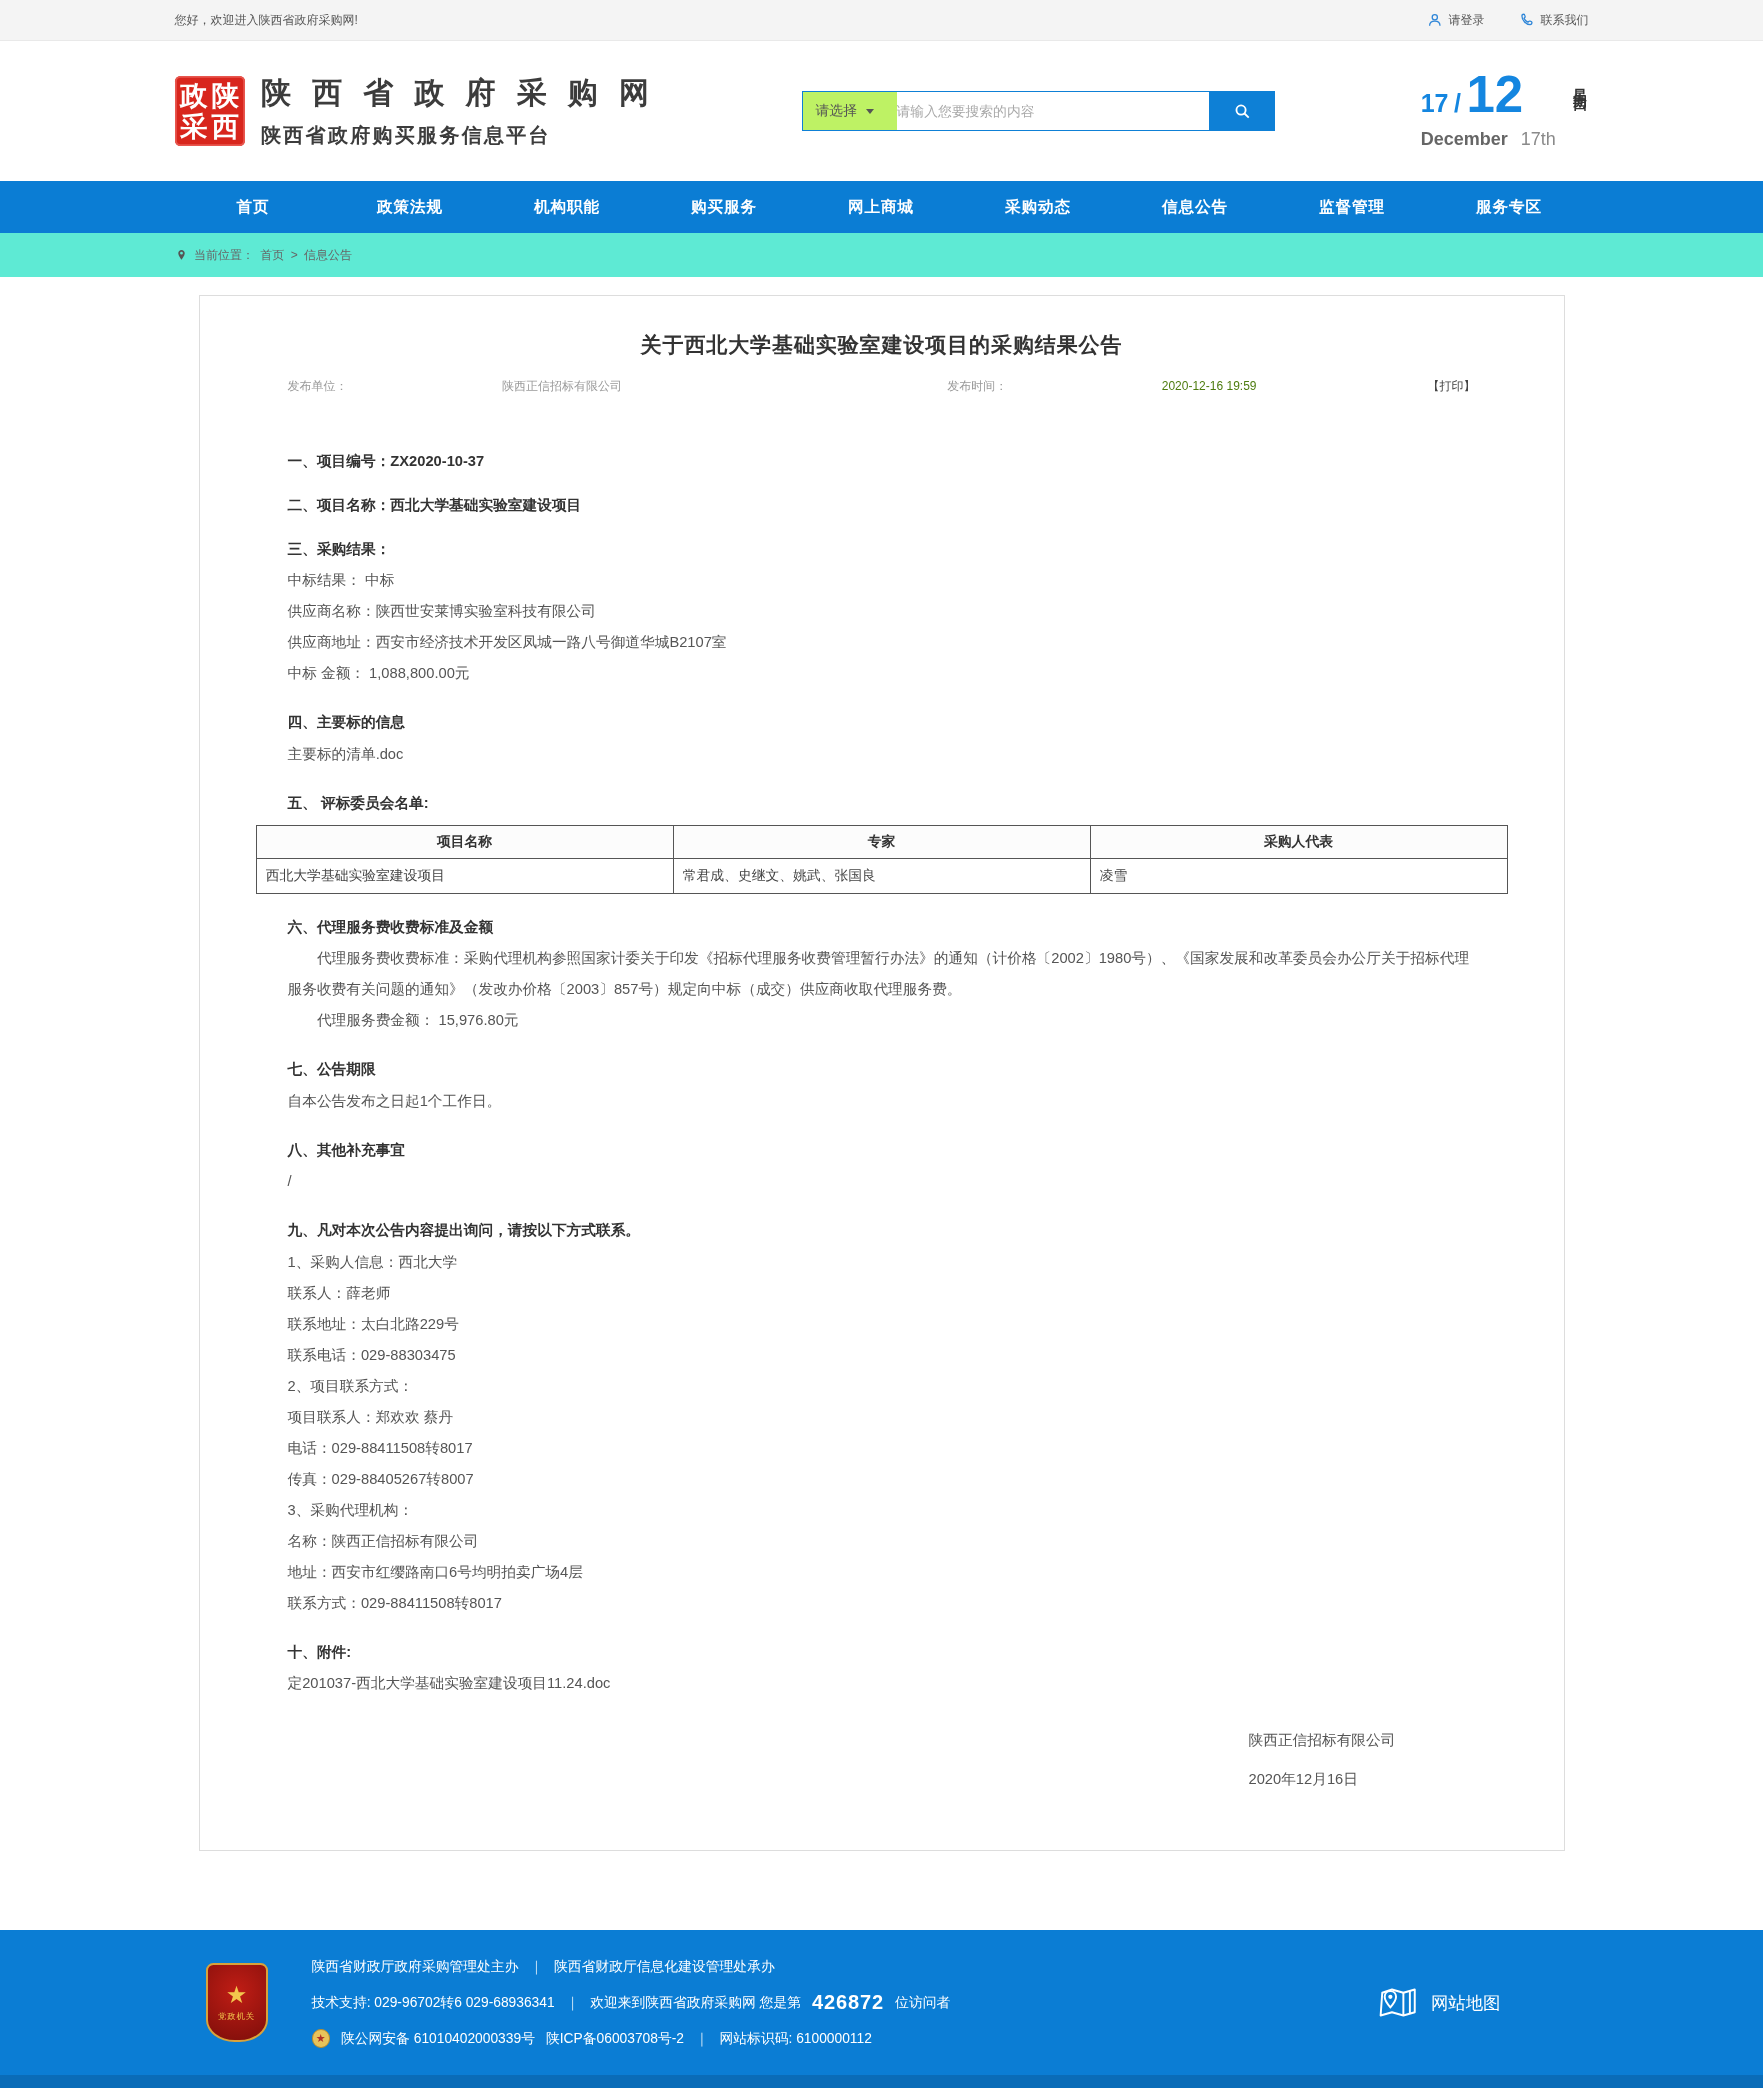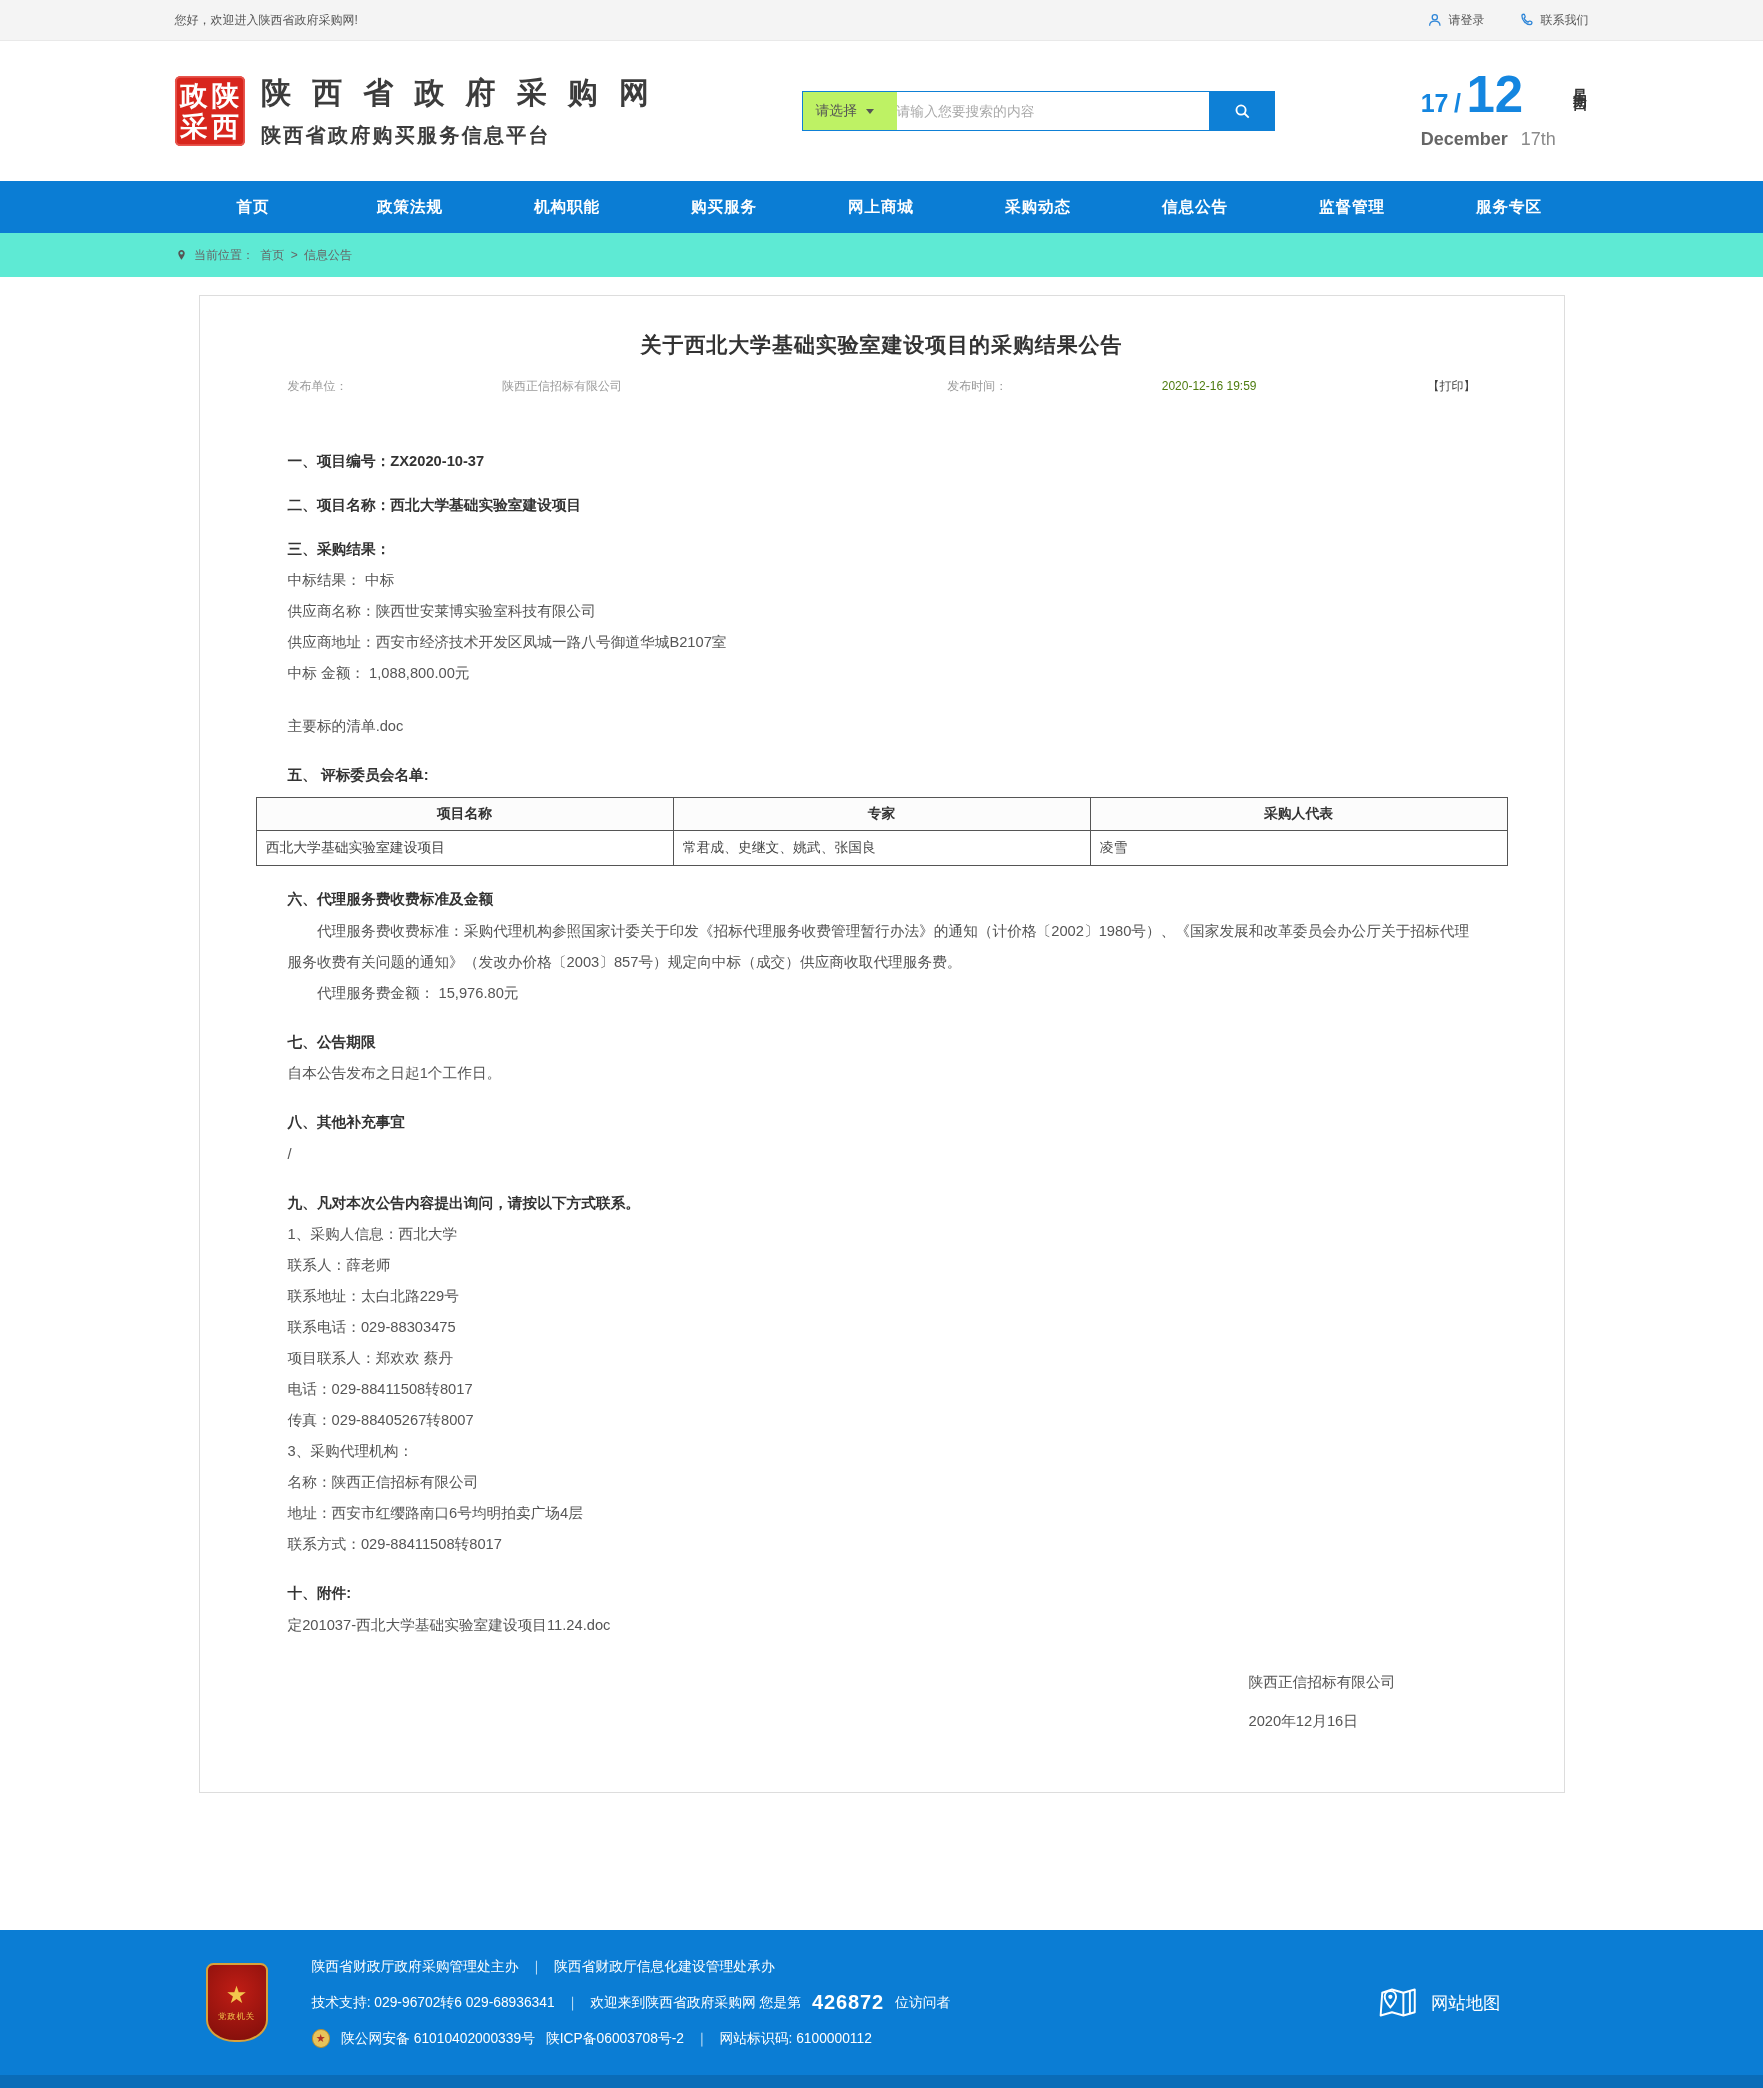--- a/index.html
+++ b/index.html
@@ -204,20 +204,21 @@
 
         <div class="sec">
           <h3>三、采购结果：</h3>
           <p>中标结果： 中标</p>
           <p>供应商名称：陕西世安莱博实验室科技有限公司</p>
           <p>供应商地址：西安市经济技术开发区凤城一路八号御道华城B2107室</p>
           <p>中标 金额：  1,088,800.00元</p>
         </div>
 
         <div class="sec">
+          <h3>四、主要标的信息</h3>
           <p>主要标的清单.doc</p>
         </div>
 
         <div class="sec">
           <h3>五、 评标委员会名单:</h3>
           <table class="committee">
             <tbody>
                 <tr>
               <th>项目名称</th>
               <th>专家</th>
@@ -247,20 +248,21 @@
           <h3>八、其他补充事宜</h3>
           <p>/</p>
         </div>
 
         <div class="sec">
           <h3>九、凡对本次公告内容提出询问，请按以下方式联系。</h3>
           <p>1、采购人信息：西北大学</p>
           <p>联系人：薛老师</p>
           <p>联系地址：太白北路229号</p>
           <p>联系电话：029-88303475</p>
+          <p>2、项目联系方式：</p>
           <p>项目联系人：郑欢欢 蔡丹</p>
           <p>电话：029-88411508转8017</p>
           <p>传真：029-88405267转8007</p>
           <p>3、采购代理机构：</p>
           <p>名称：陕西正信招标有限公司</p>
           <p>地址：西安市红缨路南口6号均明拍卖广场4层</p>
           <p>联系方式：029-88411508转8017</p>
         </div>
 
         <div class="sec">

